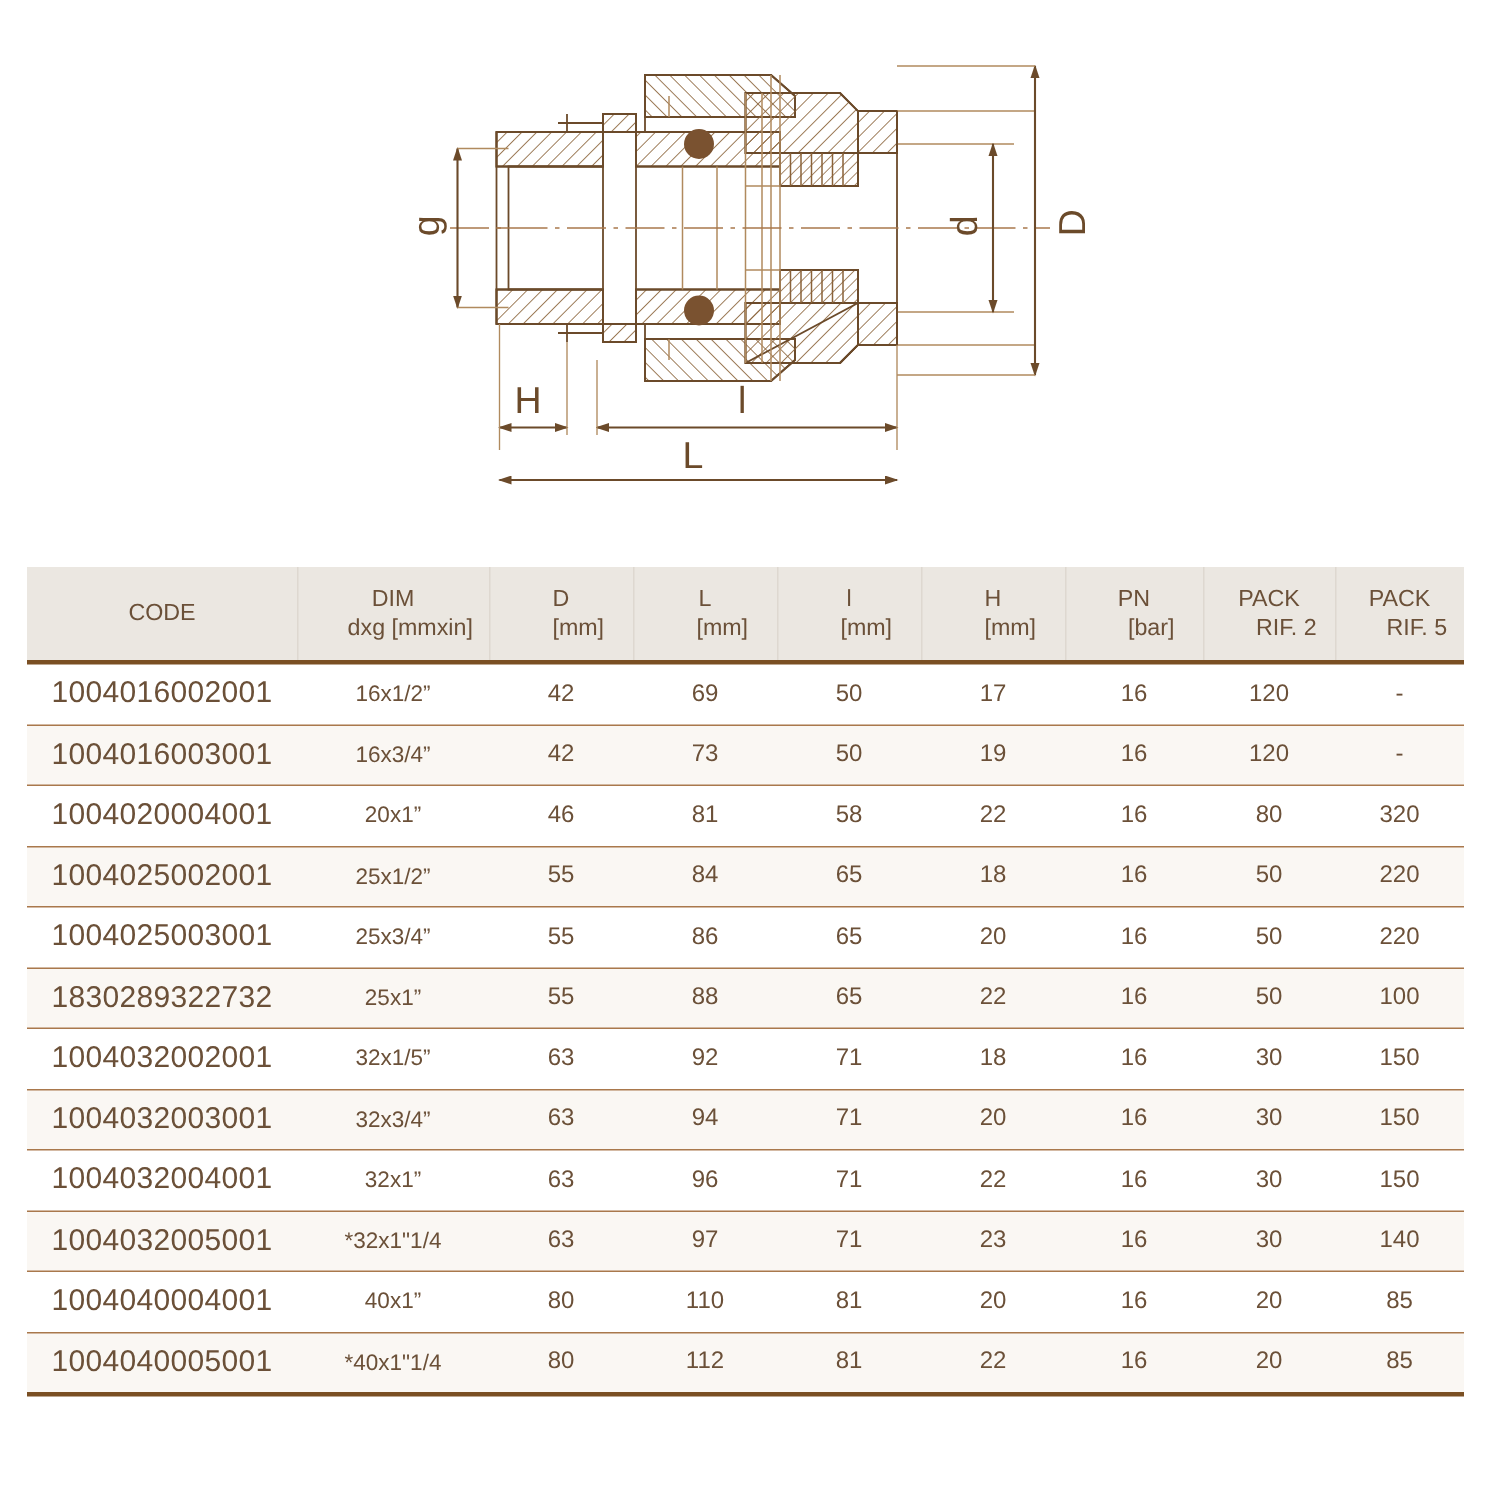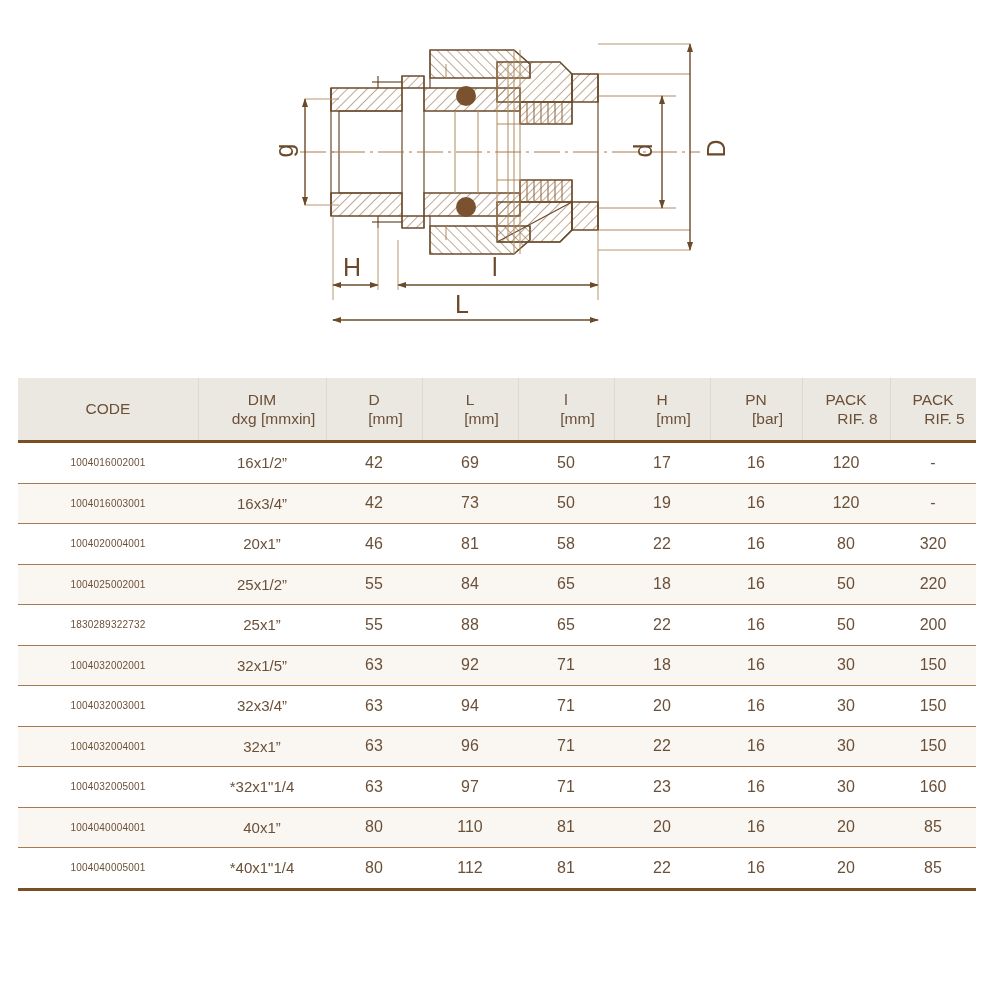--- a/index.html
+++ b/index.html
@@ -70,21 +70,21 @@
   thead th .hl1 { display: block; }
   thead th .hl2 { display: block; padding-left: 23px; }
   tbody td {
     height: 39.5px;
     font-size: 16px;
     border-bottom: 1.6px solid #a9784c;
   }
   tbody tr:nth-child(odd) td { background: #ffffff; }
   tbody tr:nth-child(even) td { background: #faf7f3; }
   tbody tr:last-child td { border-bottom: 3px solid #7a4f23; }
-  td.code-cell { font-size: 10px; letter-spacing: 0.2px; }
+  td.code-cell { font-size: 20px; letter-spacing: 0.2px; }
   td.dim-cell  { font-size: 15px; }
 
   
   thead th + th { box-shadow: inset 1px 0 0 #ded8d0; }
 </style>
 </head>
 <body>
 
 <div id="drawing-area">
 
@@ -272,21 +272,21 @@
           <th>
             <span class="hl1">H</span>
             <span class="hl2">[mm]</span>
           </th>
           <th>
             <span class="hl1">PN</span>
             <span class="hl2">[bar]</span>
           </th>
           <th>
             <span class="hl1">PACK</span>
-            <span class="hl2">RIF. 8</span>
+            <span class="hl2">RIF. 2</span>
           </th>
           <th>
             <span class="hl1">PACK</span>
             <span class="hl2">RIF. 5</span>
           </th>
         </tr>
     </thead>
     <tbody id="table-body">
         <tr>
           <td class="code-cell">1004016002001</td>
@@ -326,29 +326,40 @@
           <td class="dim-cell">25x1/2”</td>
           <td>55</td>
           <td>84</td>
           <td>65</td>
           <td>18</td>
           <td>16</td>
           <td>50</td>
           <td>220</td>
         </tr>
         <tr>
+          <td class="code-cell">1004025003001</td>
+          <td class="dim-cell">25x3/4”</td>
+          <td>55</td>
+          <td>86</td>
+          <td>65</td>
+          <td>20</td>
+          <td>16</td>
+          <td>50</td>
+          <td>220</td>
+        </tr>
+        <tr>
           <td class="code-cell">1830289322732</td>
           <td class="dim-cell">25x1”</td>
           <td>55</td>
           <td>88</td>
           <td>65</td>
           <td>22</td>
           <td>16</td>
           <td>50</td>
-          <td>200</td>
+          <td>100</td>
         </tr>
         <tr>
           <td class="code-cell">1004032002001</td>
           <td class="dim-cell">32x1/5”</td>
           <td>63</td>
           <td>92</td>
           <td>71</td>
           <td>18</td>
           <td>16</td>
           <td>30</td>
@@ -378,21 +389,21 @@
         </tr>
         <tr>
           <td class="code-cell">1004032005001</td>
           <td class="dim-cell">*32x1"1/4</td>
           <td>63</td>
           <td>97</td>
           <td>71</td>
           <td>23</td>
           <td>16</td>
           <td>30</td>
-          <td>160</td>
+          <td>140</td>
         </tr>
         <tr>
           <td class="code-cell">1004040004001</td>
           <td class="dim-cell">40x1”</td>
           <td>80</td>
           <td>110</td>
           <td>81</td>
           <td>20</td>
           <td>16</td>
           <td>20</td>

